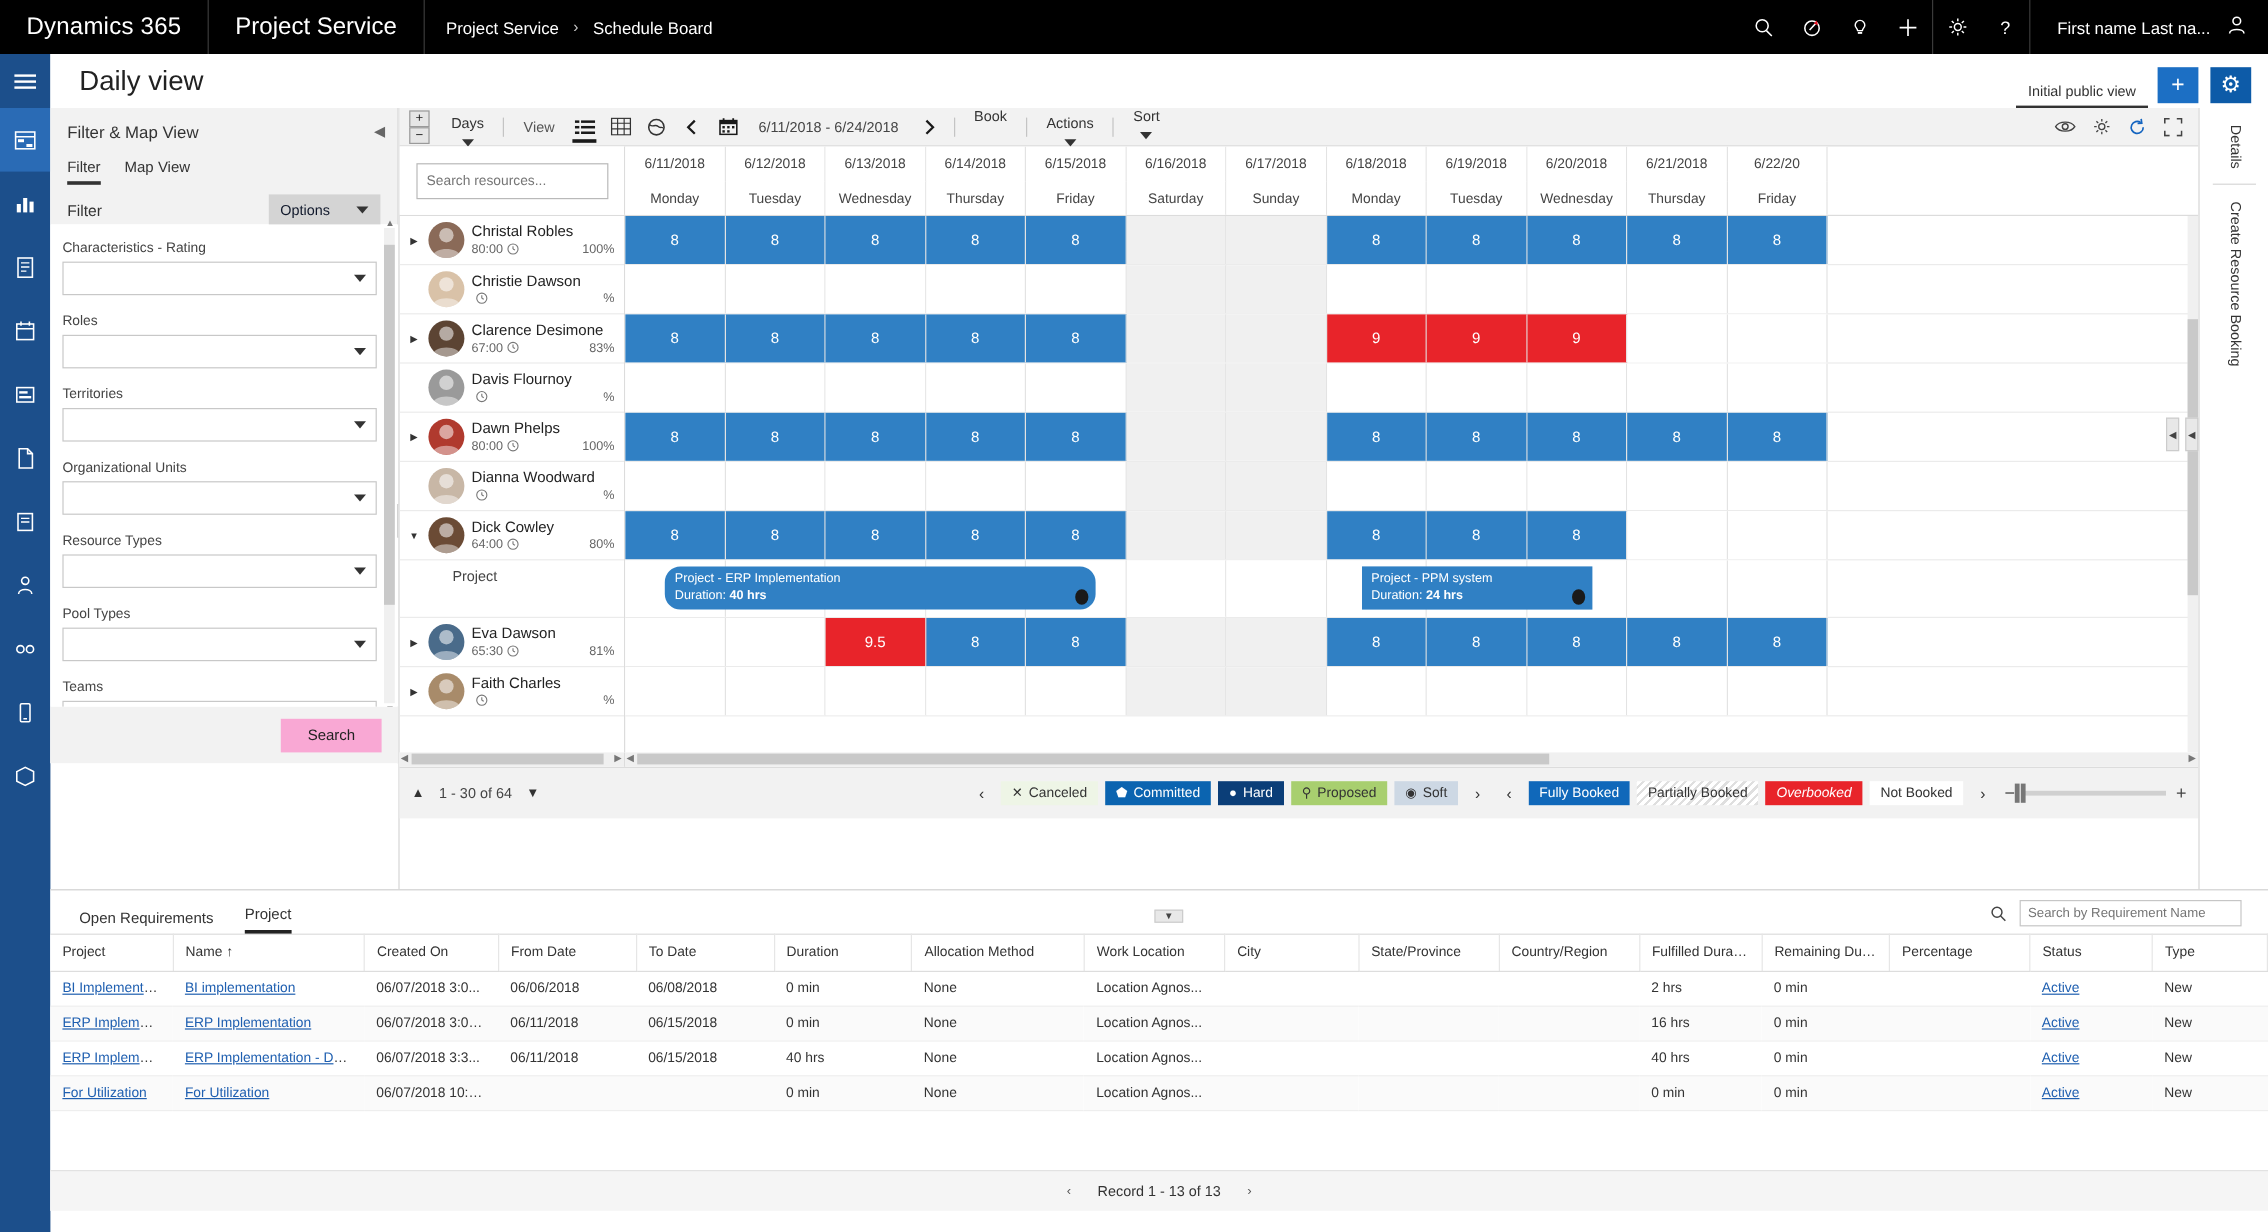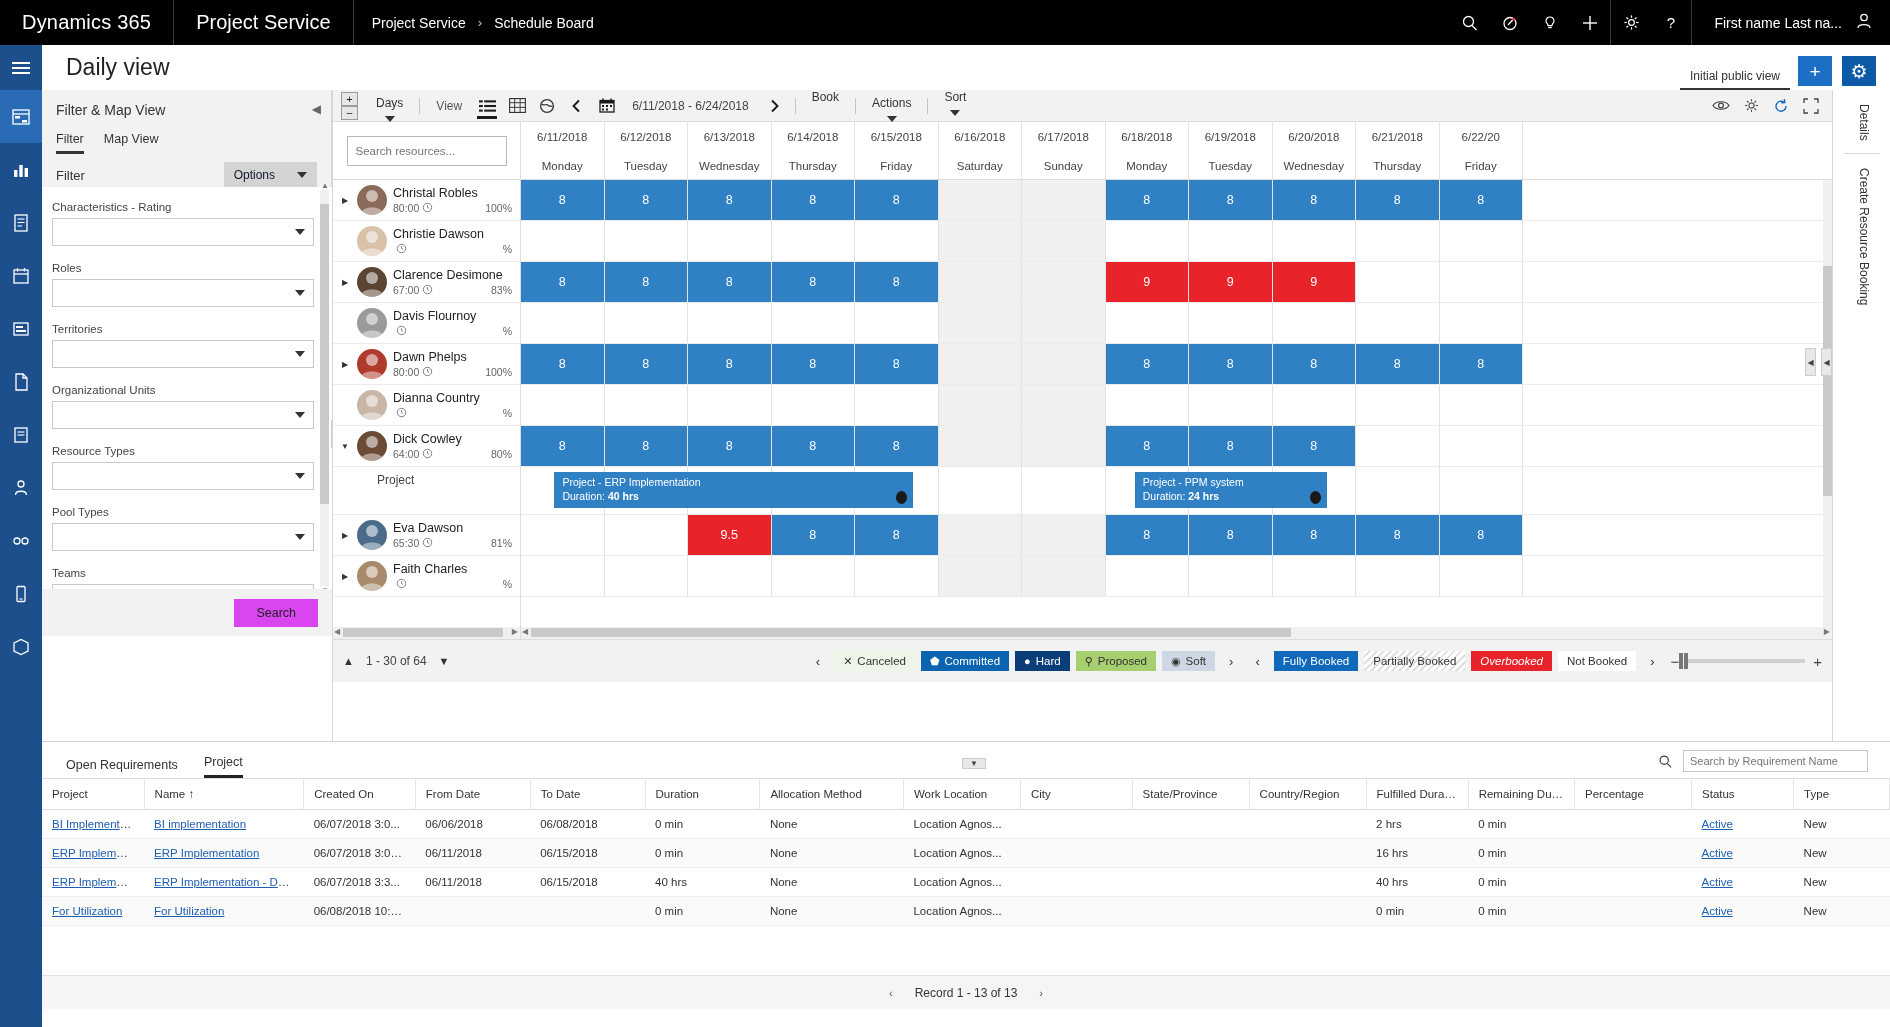--- a/index.html
+++ b/index.html
@@ -111,21 +111,21 @@
     position: absolute; right: 2px; top: 100px; width: 9px; height: 396px; background: #f0f0f0;
   }
   .fp-scroll i { position: absolute; left: 0; top: 14px; width: 9px; height: 300px; background: #c9c9c9; }
   .fp-scroll .ar { position: absolute; left: 1px; font-size: 8px; color: #777; }
   .fp-foot {
     position: absolute; bottom: 0; left: 0; width: 290px; height: 47px;
     background: #f2f2f2; display: flex; align-items: center; justify-content: flex-end;
     padding-right: 14px;
   }
   .searchbtn {
-    background: #d946ef; font-size: 12.5px; color: #222; padding: 7px 22px; cursor: pointer;
+    background: #f9a8d4; font-size: 12.5px; color: #222; padding: 7px 22px; cursor: pointer;
   }
   .panel-handle {
     position: absolute; left: 331px; top: 420px; width: 10px; height: 28px;
     background: #e8e8e8; border: 1px solid #ccc; display: flex; align-items: center;
     justify-content: center; font-size: 8px; color: #444; cursor: pointer;
   }
 
   
   .board {
     position: absolute; top: 90px; left: 332px; width: 1500px; height: 669px;
@@ -837,21 +837,21 @@
               </div>
             </div>
           </div>
           <div class="resrow">
             <div class="expander"></div>
             <div class="avatar" style="background: rgb(200, 183, 166);"><svg width="30" height="30" viewBox="0 0 30 30">
                 <circle cx="15" cy="11" r="6" fill="rgba(255,255,255,.55)"></circle>
                 <path d="M3 30 C3 20 27 20 27 30 Z" fill="rgba(255,255,255,.45)"></path>
               </svg></div>
             <div class="resinfo">
-              <div class="resname">Dianna Country</div>
+              <div class="resname">Dianna Woodward</div>
               <div class="resmeta">
                 <span></span>
                 <svg width="11" height="11" viewBox="0 0 12 12">
                   <circle cx="6" cy="6" r="4.6" fill="none" stroke="#777" stroke-width="1"></circle>
                   <line x1="6" y1="3.4" x2="6" y2="6" stroke="#777" stroke-width="1"></line>
                   <line x1="6" y1="6" x2="7.8" y2="7" stroke="#777" stroke-width="1"></line>
                 </svg>
                 <span class="pct">%</span>
               </div>
             </div>
@@ -1020,21 +1020,21 @@
             <div class="cell"></div>
             <div class="cell"></div>
             <div class="cell"></div>
             <div class="cell"></div>
             <div class="cell"></div>
             <div class="cell"></div>
             <div class="cell"></div>
             <div class="cell"></div>
             <div class="cell"></div>
             <div class="cell"></div>
-            <div class="gbar" style="left: 33.4px; width: 359.05px;">
+            <div class="gbar" style="left: 33.4px; width: 359.05px; border-radius: 13px;">
               <div>Project - ERP Implementation</div>
               <div>Duration: <b>40 hrs</b></div>
               <span class="dot"></span>
             </div>
             <div class="gbar" style="left: 613.725px; width: 192.05px;">
               <div>Project - PPM system</div>
               <div>Duration: <b>24 hrs</b></div>
               <span class="dot"></span>
             </div>
           </div>
@@ -1244,21 +1244,21 @@
             <td></td>
             <td>40 hrs</td>
             <td>0 min</td>
             <td></td>
             <td style="text-align: left;"><span class="lnk">Active</span></td>
             <td>New</td>
           </tr>
           <tr class="alt">
             <td><span class="lnk">For Utilization</span></td>
             <td><span class="lnk">For Utilization</span></td>
-            <td>06/08/2018 10:3...</td>
+            <td>06/07/2018 10:3...</td>
             <td></td>
             <td></td>
             <td>0 min</td>
             <td>None</td>
             <td>Location Agnos...</td>
             <td></td>
             <td></td>
             <td></td>
             <td>0 min</td>
             <td>0 min</td>

